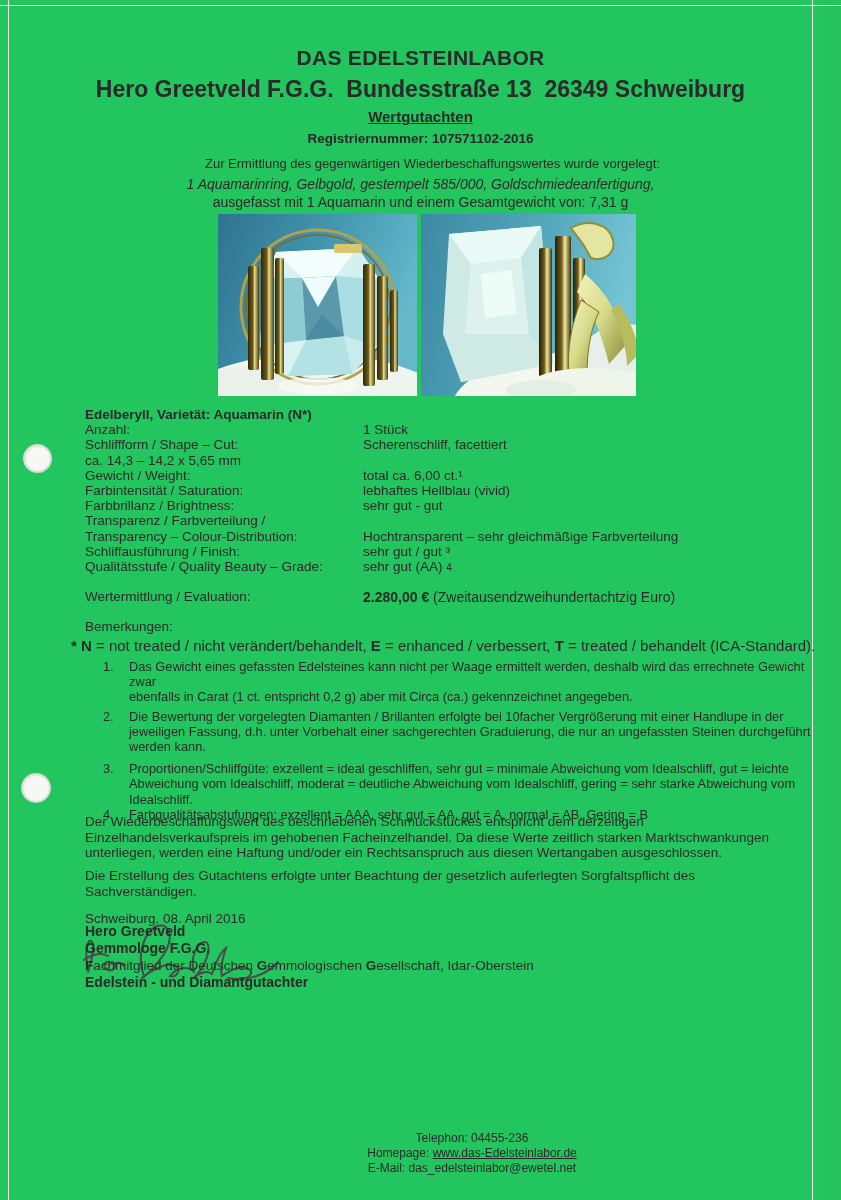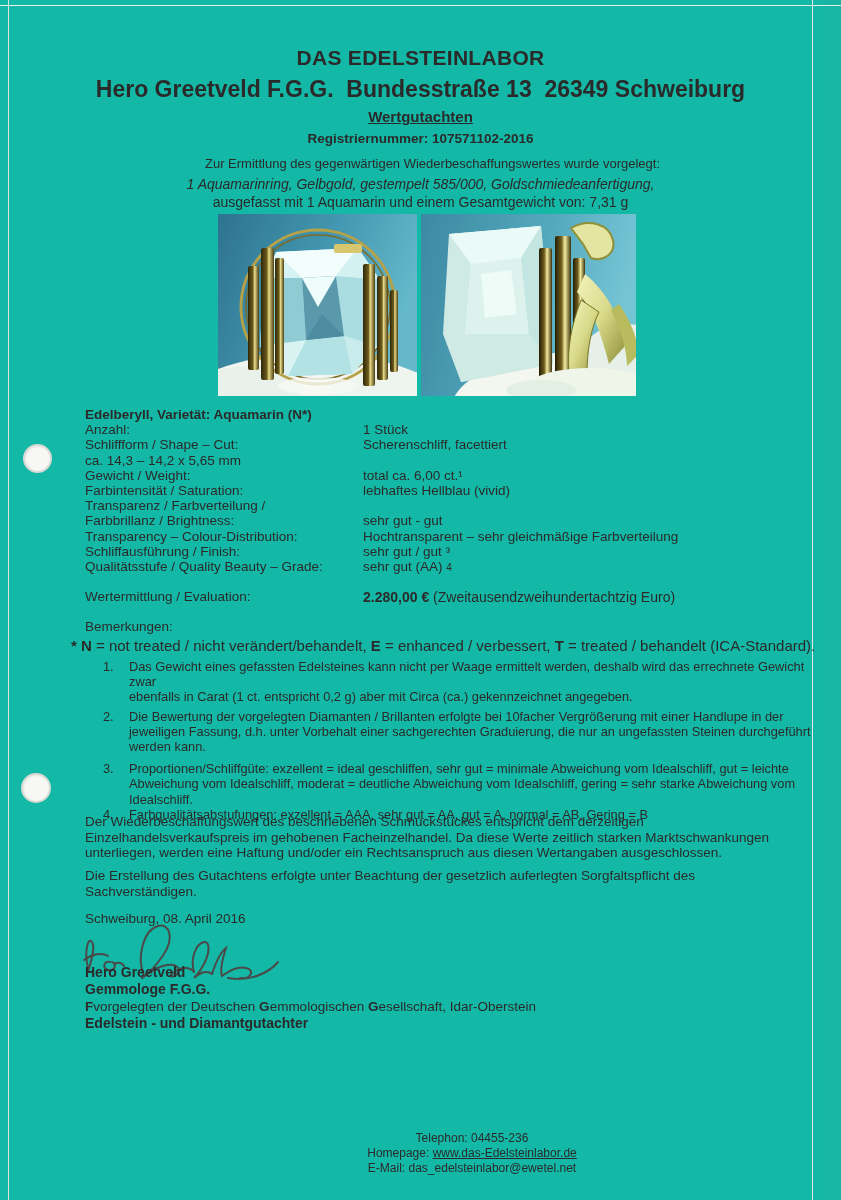--- a/index.html
+++ b/index.html
@@ -1,18 +1,18 @@
 <!DOCTYPE html>
 <html><head>
 <meta charset="utf-8">
 <style>
   html,body{margin:0;padding:0;background:#e8e8e6;}
   .page{
     position:relative; width:841px; height:1200px; margin:0 auto;
-    background:#14b8a6; overflow:hidden;
+    background:#22c55e; overflow:hidden;
     font-family:"Liberation Sans", sans-serif; color:#2a2a2a;
   }
   
   .edge-left{position:absolute;left:8px;top:0;width:1px;height:1200px;background:#e3e3e0;}
   .edge-top{position:absolute;left:0;top:5px;width:841px;height:1px;background:#ededea;}
   .edge-right{position:absolute;left:812px;top:0;width:1px;height:1200px;background:#e6e6e3;}
   .scan-strip{position:absolute;right:0;top:0;width:28px;height:1200px;
     background:linear-gradient(to right, rgba(120,120,115,0), rgba(120,120,115,0.05));}
   .hole{position:absolute;border-radius:50%;background:#f7f7f5;border:2px solid #d9d9d5;box-shadow:inset 1px 1px 2px rgba(0,0,0,0.06);}
   .hole1{left:23px;top:444px;width:25px;height:25px;}
@@ -54,21 +54,21 @@
   .note .num{width:26px;flex:none;}
   .note .txt{width:690px;}
   .note.m1{margin-bottom:4px;}
   .note.m2{margin-bottom:7px;}
 
   .para1{top:814px;left:85px;width:720px;font-size:13.5px;line-height:15.5px;}
   .para2{top:868px;left:85px;width:720px;font-size:13.5px;line-height:15.5px;}
 
   .placedate{top:911px;left:85px;font-size:13.5px;}
   .signature{top:922px;left:78px;}
-  .sigblock{top:964px;left:85px;font-size:14px;line-height:17px;}
+  .sigblock{top:923px;left:85px;font-size:14px;line-height:17px;}
   .sigblock .member{font-size:13.5px;}
 
   .footer{top:1131px;left:272px;width:400px;text-align:center;font-size:12px;line-height:15px;}
   .footer .url{text-decoration:underline;}
 </style>
 </head>
 <body>
 
 <div class="page">
 
@@ -197,26 +197,26 @@
       </div>
     <div class="grow">
         <div class="glabel">Gewicht / Weight:</div>
         <div class="gvalue">total ca. 6,00 ct.¹</div>
       </div>
     <div class="grow">
         <div class="glabel">Farbintensität / Saturation:</div>
         <div class="gvalue">lebhaftes Hellblau (vivid)</div>
       </div>
     <div class="grow">
+        <div class="glabel">Farbbrillanz / Brightness:</div>
+        <div class="gvalue">sehr gut - gut</div>
+      </div>
+    <div class="grow">
         <div class="glabel">Transparenz / Farbverteilung /</div>
         <div class="gvalue"></div>
-      </div>
-    <div class="grow">
-        <div class="glabel">Farbbrillanz / Brightness:</div>
-        <div class="gvalue">sehr gut - gut</div>
       </div>
     <div class="grow">
         <div class="glabel">Transparency – Colour-Distribution:</div>
         <div class="gvalue">Hochtransparent – sehr gleichmäßige Farbverteilung</div>
       </div>
     <div class="grow">
         <div class="glabel">Schliffausführung / Finish:</div>
         <div class="gvalue">sehr gut / gut ³</div>
       </div>
     <div class="grow">
@@ -272,21 +272,21 @@
       <path d="M66,54 C58,34 66,8 80,4 C92,1 96,16 86,32 C78,44 70,52 64,56"></path>
       <path d="M64,56 C76,46 90,40 98,44 C104,48 98,56 92,54 C100,44 112,44 116,50"></path>
       <path d="M116,50 C112,36 118,22 126,20 C132,19 132,30 126,42 C122,50 118,54 116,56 C122,50 130,48 134,52"></path>
       <path d="M134,52 C138,40 142,30 148,26 C144,38 142,48 144,54 C150,50 158,44 168,46 C178,48 172,58 162,56"></path>
       <path d="M150,56 C170,60 190,52 200,40"></path>
     </g>
   </svg>
   <div class="abs sigblock">
     <div class="b">Hero Greetveld</div>
     <div class="b">Gemmologe F.G.G.</div>
-    <div class="member"><span class="b">F</span><span>vorgelegten der Deutschen </span><span class="b">G</span><span>emmologischen </span><span class="b">G</span><span>esellschaft, Idar-Oberstein</span></div>
+    <div class="member"><span class="b">F</span><span>achmitglied der Deutschen </span><span class="b">G</span><span>emmologischen </span><span class="b">G</span><span>esellschaft, Idar-Oberstein</span></div>
     <div class="b">Edelstein - und Diamantgutachter</div>
   </div>
 
   <div class="abs footer">
     <div>Telephon: 04455-236</div>
     <div><span>Homepage: </span><span class="url">www.das-Edelsteinlabor.de</span></div>
     <div><span>E-Mail: </span><span>das_edelsteinlabor@ewetel.net</span></div>
   </div>
 
 </div>

